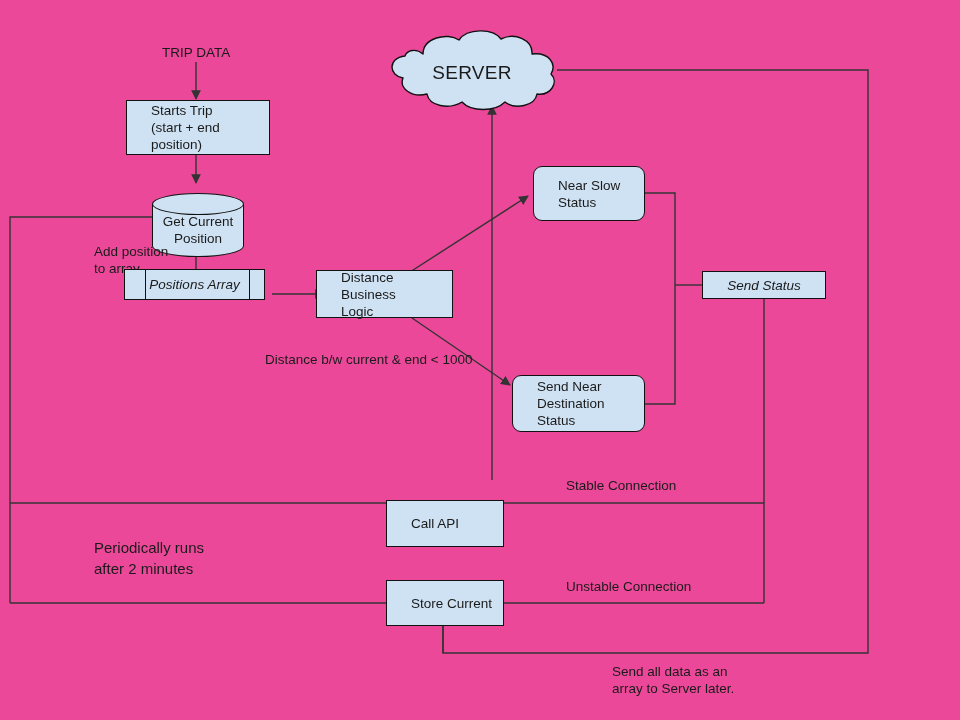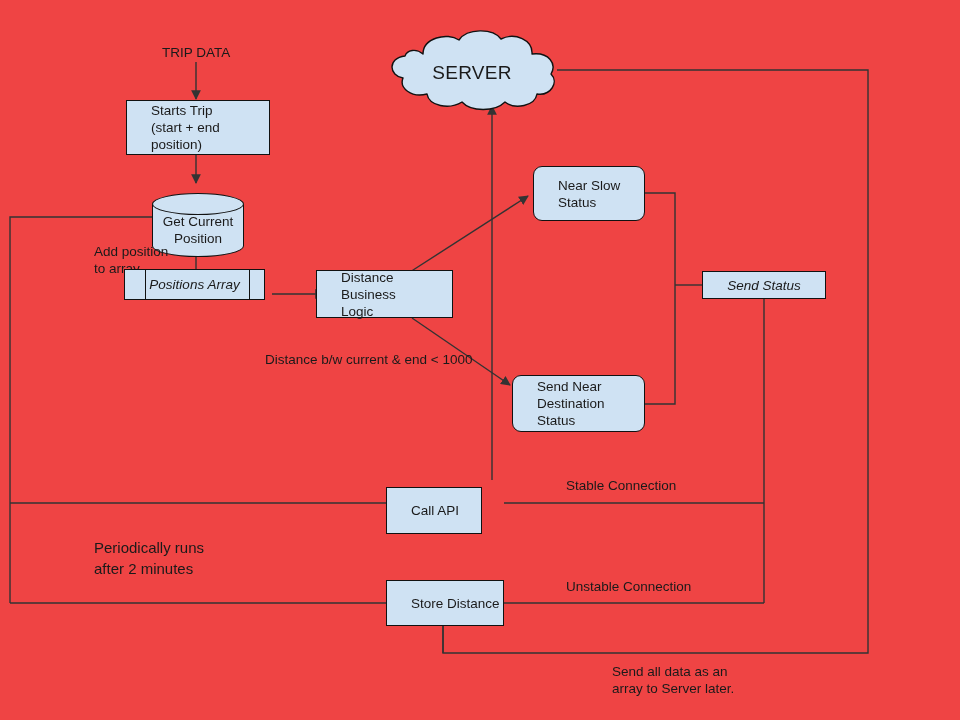--- a/index.html
+++ b/index.html
@@ -4,21 +4,21 @@
 <style>
   html, body {
     margin: 0;
     padding: 0;
     background: #ffffff;
   }
   #canvas {
     position: relative;
     width: 960px;
     height: 720px;
-    background: #ef4444;
+    background: #ec4899;
     font-family: "Liberation Sans", sans-serif;
     overflow: hidden;
   }
   #wires {
     position: absolute;
     left: 0; top: 0;
     width: 960px; height: 720px;
     pointer-events: none;
   }
   .node {
@@ -246,26 +246,26 @@
 
   <div class="node rounded boxed" style="left:512px; top:375px; width:133px; height:57px;justify-content:center;">
     <span class="txt">Send Near
 Destination Status</span>
   </div>
 
   <div class="node centered" style="left:702px; top:271px; width:124px; height:28px;">
     <span class="txt">Send Status</span>
   </div>
 
-  <div class="node boxed" style="left:386px; top:487px; width:96px; height:47px;">
+  <div class="node boxed" style="left:386px; top:500px; width:118px; height:47px;">
     <span class="txt">Call API</span>
   </div>
 
   <div class="node boxed" style="left:386px; top:580px; width:118px; height:46px;">
-    <span class="txt">Store Distance</span>
+    <span class="txt">Store Current</span>
   </div>
 
   <div class="lbl" style="left:566px; top:477px;">Stable Connection</div>
 
   <div class="lbl" style="left:566px; top:578px;">Unstable Connection</div>
 
   <div class="lbl big" style="left:94px; top:537px;">Periodically runs
 after 2 minutes</div>
 
   <div class="lbl" style="left:612px; top:663px;">Send all data as an

